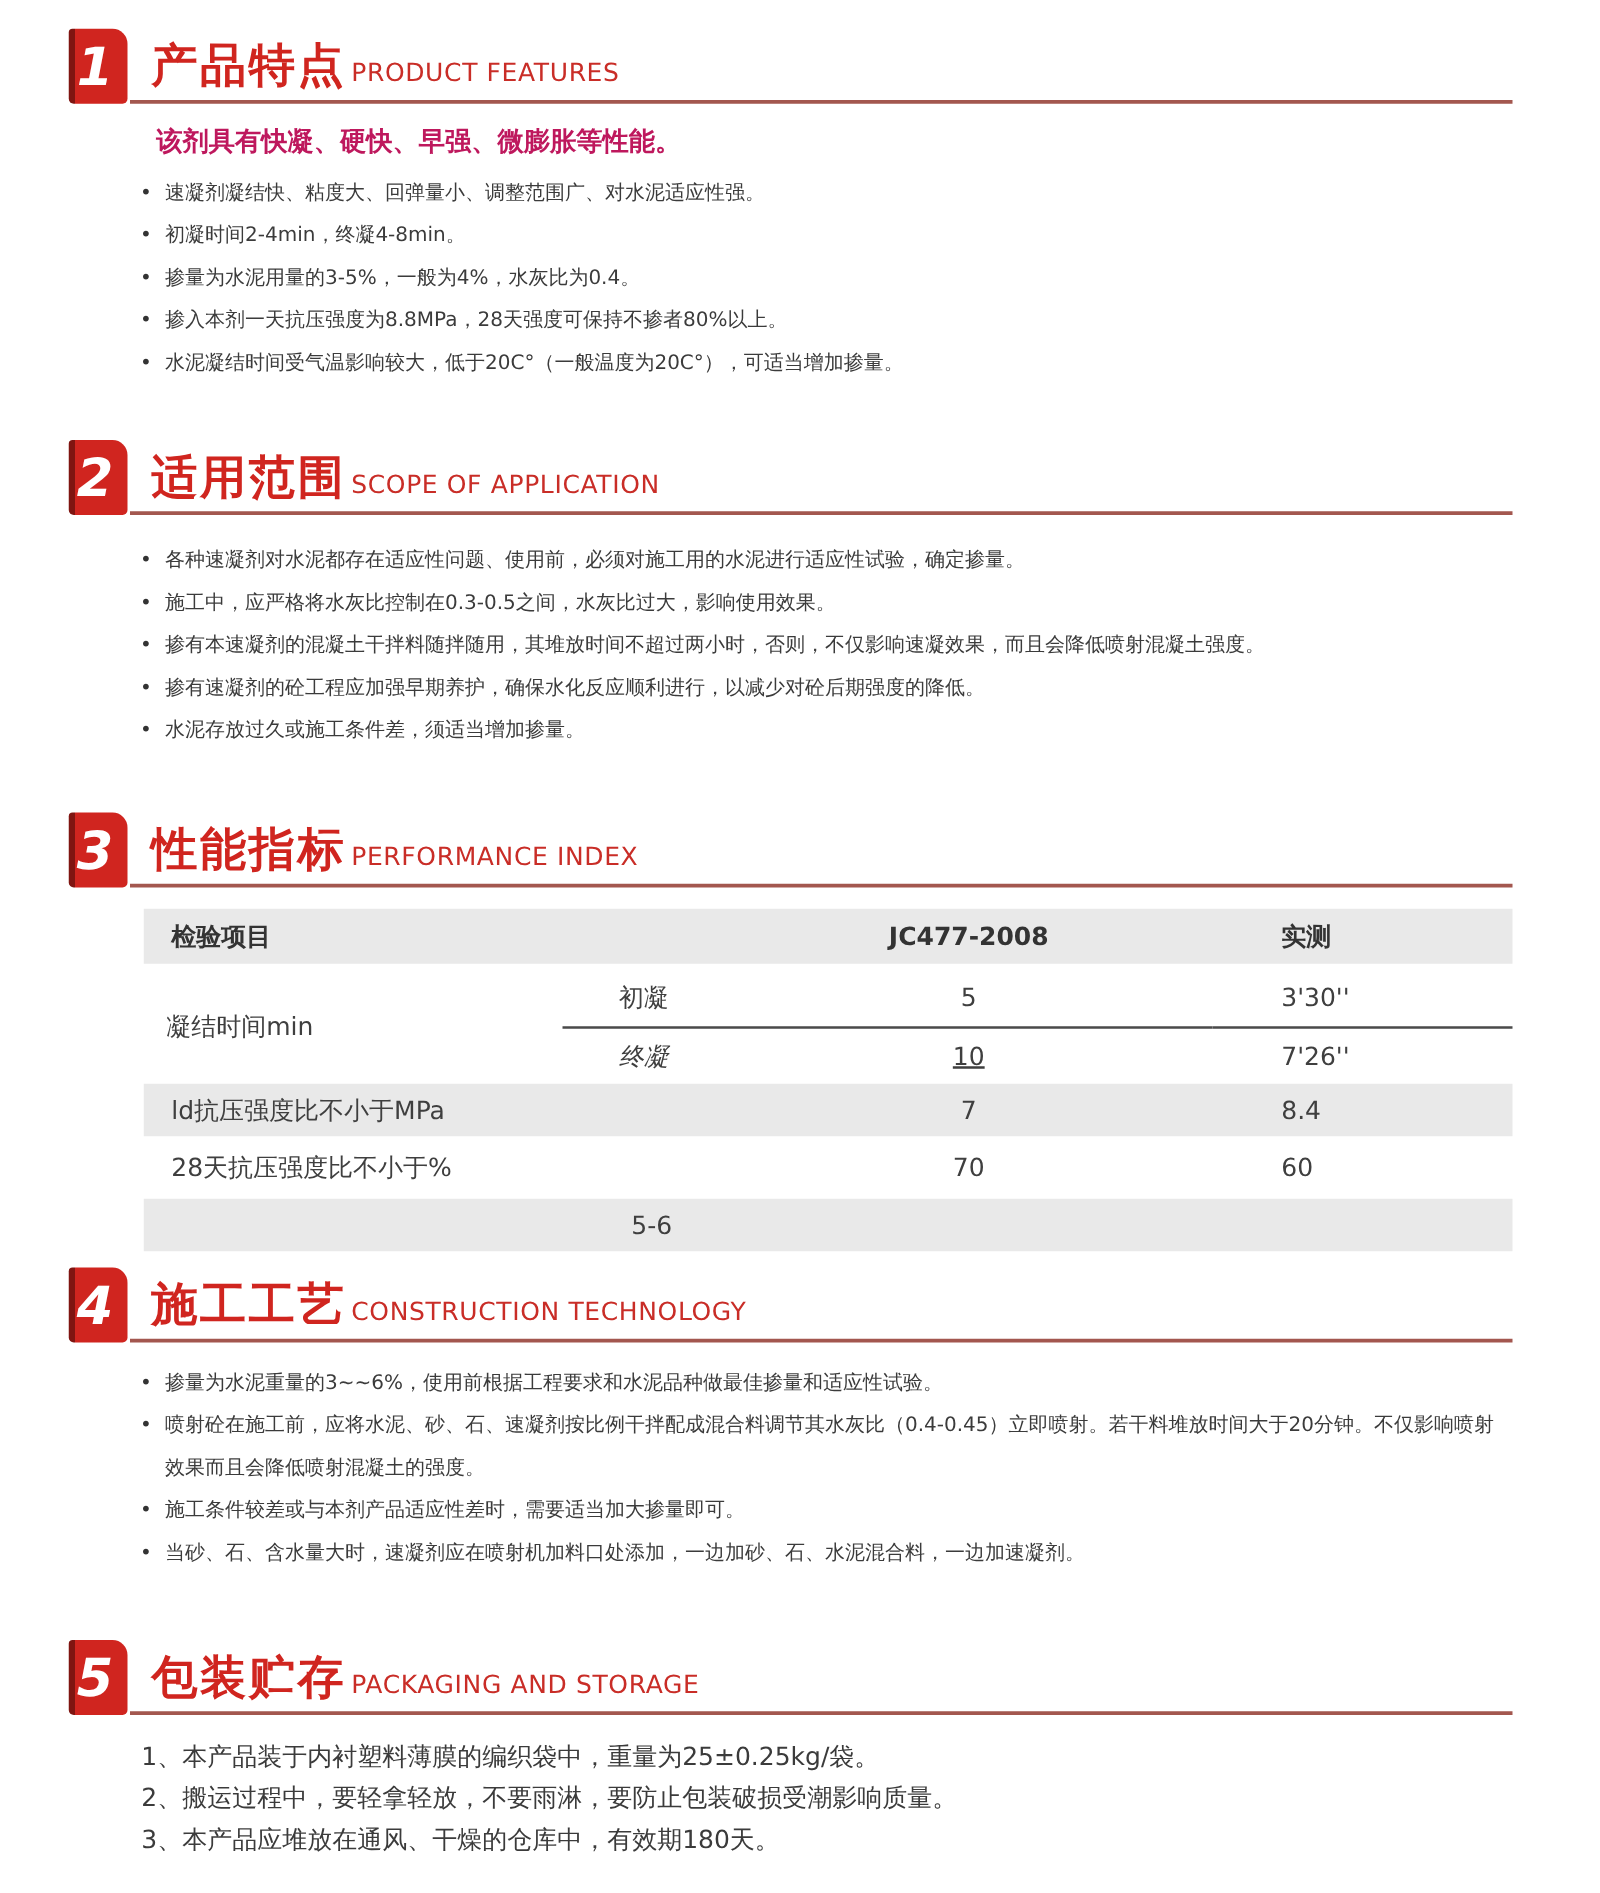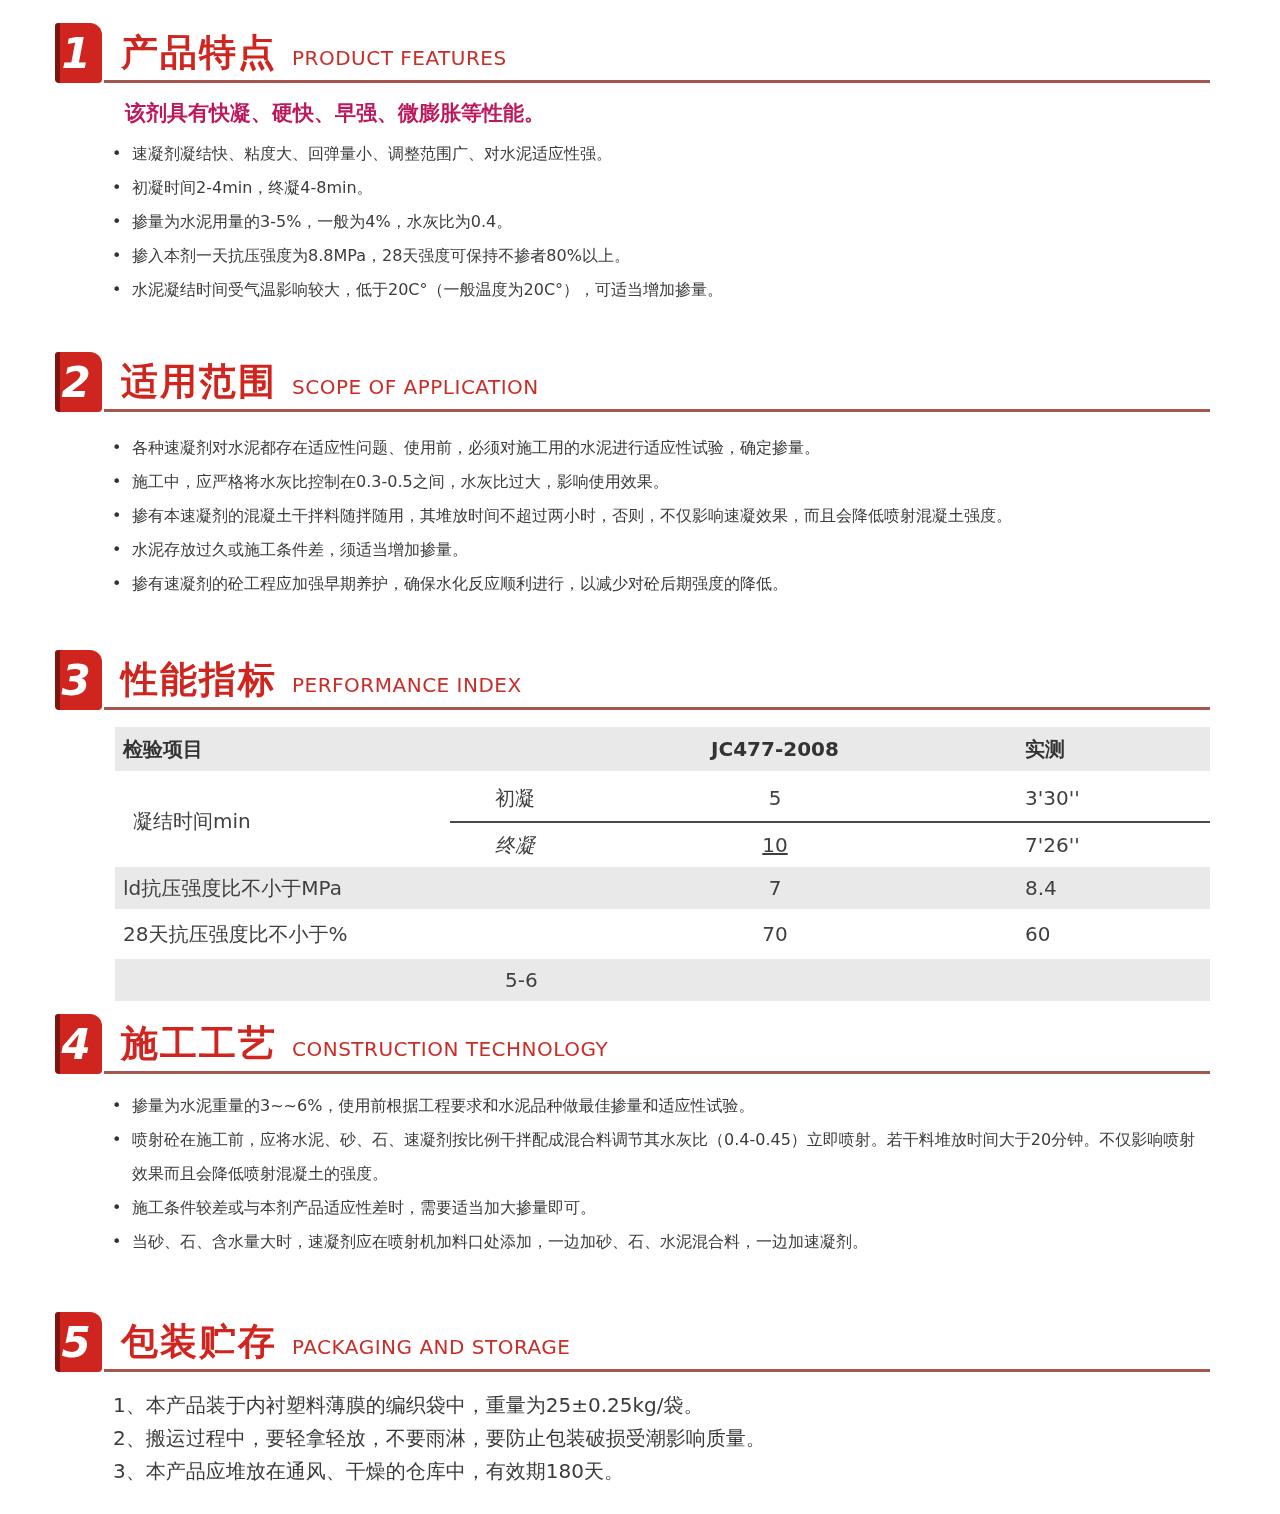--- a/index.html
+++ b/index.html
@@ -15,21 +15,21 @@
   .sec-header { position:relative; height:64px; }
   .badge {
     position:absolute; left:0; bottom:1px; width:47px; height:60px;
     background:linear-gradient(90deg,#7f1511 0,#7f1511 5px,#d0251f 5px);
     border-radius:3px 12px 4px 4px;
     color:#fff; font-size:42px; font-weight:bold; font-style:italic;
     display:flex; align-items:center; justify-content:center;
     padding-right:5px;
   }
   .hline { position:absolute; left:49px; right:0; bottom:1px; height:3px; background:#a3574f; }
-  .titles { position:absolute; left:66px; bottom:6px; display:flex; align-items:baseline; gap:15px; white-space:nowrap; }
+  .titles { position:absolute; left:66px; bottom:6px; display:flex; align-items:baseline; gap:4px; white-space:nowrap; }
   .title-zh { color:#d0251f; font-size:37px; font-weight:bold; letter-spacing:2px; }
   .title-en { color:#c92d27; font-size:20px; font-weight:400; letter-spacing:0.5px; }
 
   
   .intro { font-weight:bold; color:#be185d; font-size:21px; margin:15px 0 4px 70px; }
   .bullets { margin-left:55px; margin-top:10px; }
   .bullet { position:relative; padding-left:22px; font-size:16px; line-height:34px; }
   .bullet::before { content:"\2022"; position:absolute; left:2px; top:0; color:#333; }
   .numlist { margin-left:58px; margin-top:16px; }
   .numline { font-size:20px; line-height:33px; }
@@ -43,21 +43,21 @@
 
   
   .ptable { margin:16px 0 0 60px; font-size:20px; color:#3f3f3f; }
   .trow {
     display:grid; grid-template-columns:335px 130px 390px 1fr;
     align-items:center; min-height:42px;
   }
   .trow.shade { background:#e9e9e9; }
   .trow + .trow, .tgroup { margin-top:4px; }
   .thead { font-weight:600; color:#333; min-height:44px; }
-  .cell-item { grid-column:1 / 3; padding-left:8px; }
+  .cell-item { grid-column:1 / 3; padding-left:22px; }
   .cell-std { text-align:center; }
   .cell-meas { padding-left:55px; }
   .tgroup {
     display:grid; grid-template-columns:335px 130px 390px 1fr;
     grid-auto-rows:46px; align-items:center;
   }
   .tgroup .g-item { grid-row:1 / span 2; padding-left:18px; }
   .tgroup .g-sub { text-align:center; }
   .tgroup .r2 { border-top:2px solid #4a4a4a; height:100%; display:flex; align-items:center; }
   .tgroup .r2.g-sub { justify-content:center;font-style:italic; }
@@ -97,22 +97,22 @@
       <div class="hline"></div>
       <div class="titles">
         <span class="title-zh">适用范围</span>
         <span class="title-en">SCOPE OF APPLICATION</span>
       </div>
     </div>
     <div class="bullets" style="margin-top:18px;">
       <div class="bullet">各种速凝剂对水泥都存在适应性问题、使用前，必须对施工用的水泥进行适应性试验，确定掺量。</div>
       <div class="bullet">施工中，应严格将水灰比控制在0.3-0.5之间，水灰比过大，影响使用效果。</div>
       <div class="bullet">掺有本速凝剂的混凝土干拌料随拌随用，其堆放时间不超过两小时，否则，不仅影响速凝效果，而且会降低喷射混凝土强度。</div>
+      <div class="bullet">掺有速凝剂的砼工程应加强早期养护，确保水化反应顺利进行，以减少对砼后期强度的降低。</div>
       <div class="bullet">水泥存放过久或施工条件差，须适当增加掺量。</div>
-      <div class="bullet">掺有速凝剂的砼工程应加强早期养护，确保水化反应顺利进行，以减少对砼后期强度的降低。</div>
     </div>
   </div>
 
   <div class="section sec3">
     <div class="sec-header">
       <div class="badge">
         <span>3</span>
       </div>
       <div class="hline"></div>
       <div class="titles">

